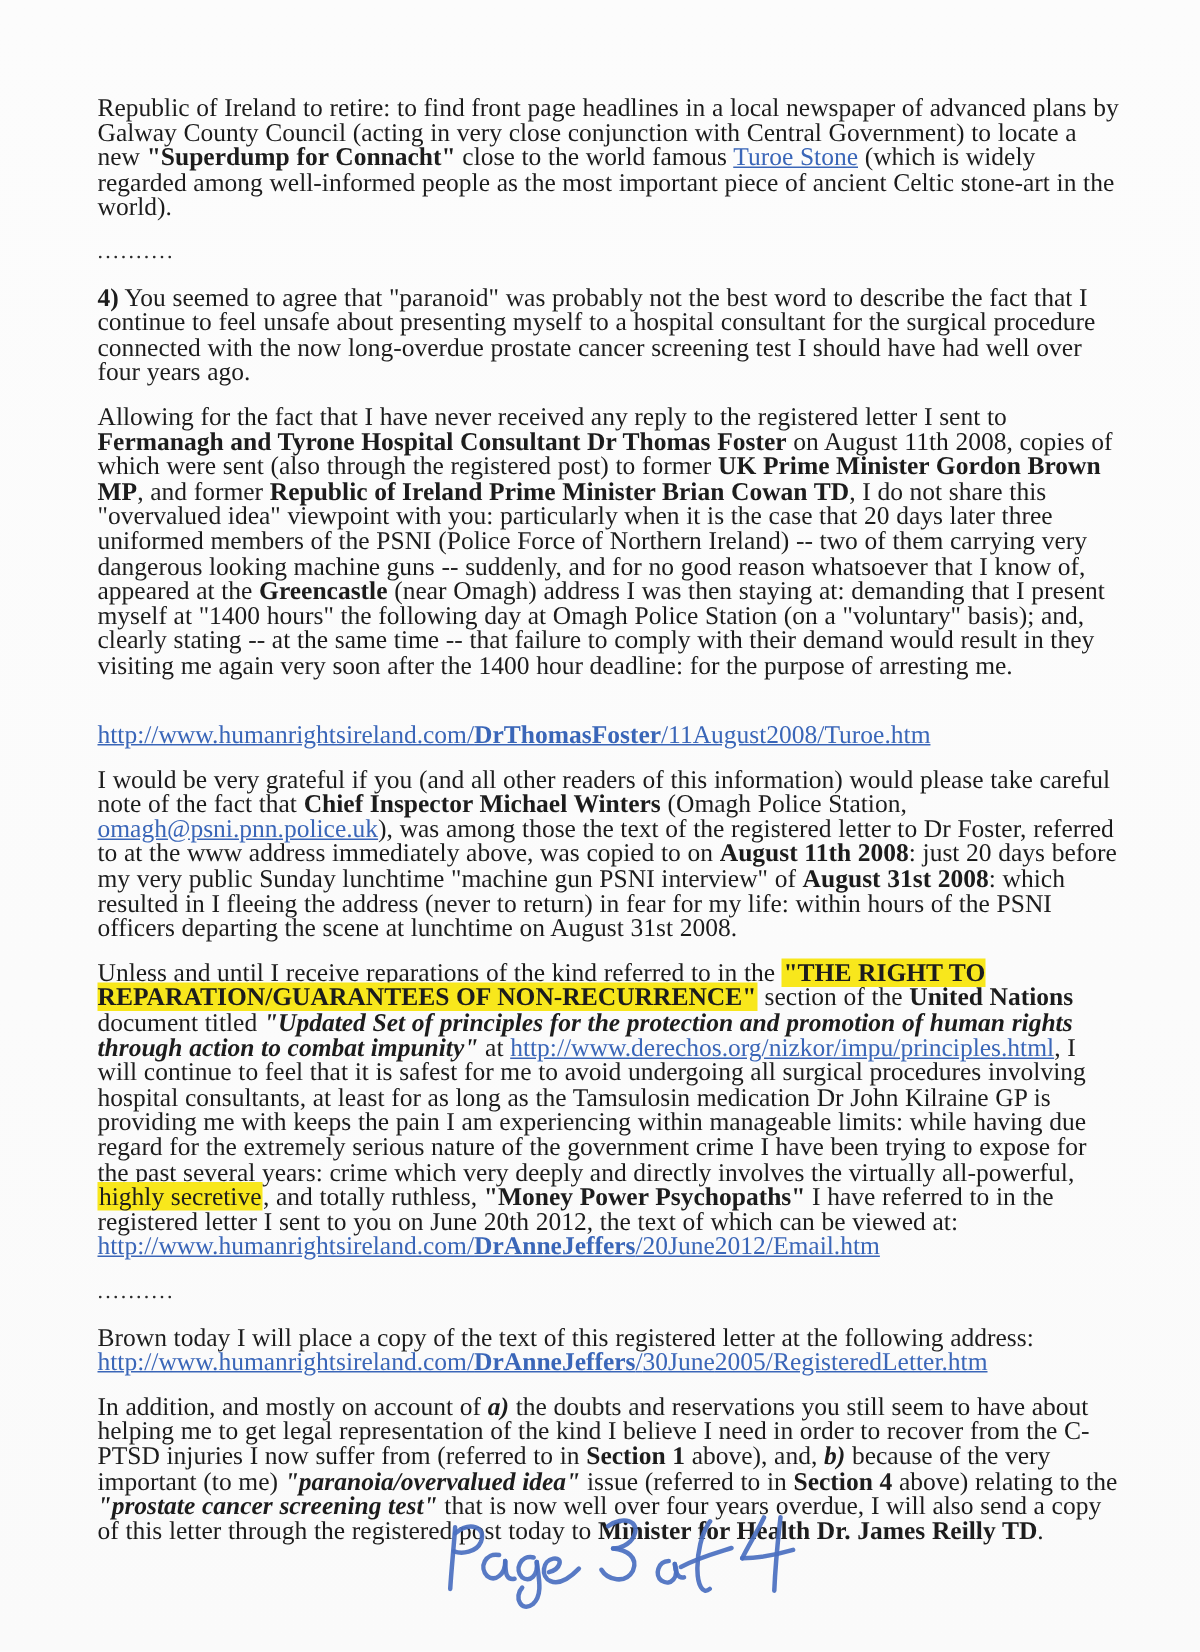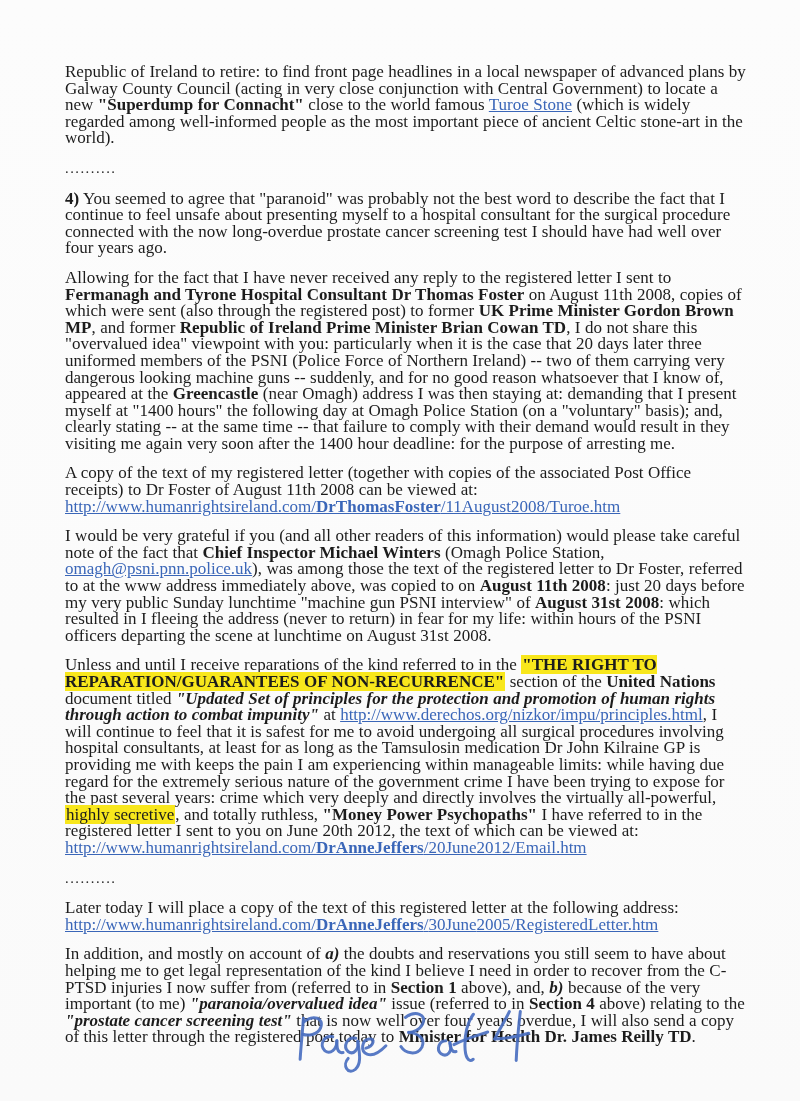--- a/index.html
+++ b/index.html
@@ -53,25 +53,25 @@
 </style>
 </head>
 <body>
 
 <div class="page">
   <div id="letter-body">
       <p class="para"><span>Republic of Ireland to retire: to find front page headlines in a local newspaper of advanced plans by Galway County Council (acting in very close conjunction with Central Government) to locate a new </span><span class="b">"Superdump for Connacht"</span><span> close to the world famous </span><a class="link">Turoe Stone</a><span> (which is widely regarded among well-informed people as the most important piece of ancient Celtic stone-art in the world).</span></p>
       <p class="dots">..........</p>
       <p class="para"><span class="b">4)</span><span> You  seemed to agree that "paranoid" was probably not the best word to describe the fact that I continue to feel unsafe about presenting myself to a hospital consultant for the surgical procedure connected with the now long-overdue prostate cancer screening test I should have had well over four years ago.</span></p>
       <p class="para"><span>Allowing for the fact that I have never received any reply to the registered letter I sent to </span><span class="b">Fermanagh and Tyrone Hospital Consultant Dr Thomas Foster</span><span> on August 11th 2008, copies of which were sent (also through the registered post) to former </span><span class="b">UK Prime Minister Gordon Brown MP</span><span>, and former </span><span class="b">Republic of Ireland Prime Minister Brian Cowan TD</span><span>, I do not share this "overvalued idea" viewpoint with you: particularly when it is the case that 20 days later three uniformed members of the PSNI (Police Force of Northern Ireland) -- two of them carrying very dangerous looking machine guns -- suddenly, and for no good reason whatsoever that I know of, appeared at the </span><span class="b">Greencastle</span><span> (near Omagh) address I was then staying at: demanding that I present myself at "1400 hours" the following day at Omagh Police Station (on a "voluntary" basis); and, clearly stating -- at the same time -- that failure to comply with their demand would result in they visiting me again very soon after the 1400 hour deadline: for the purpose of arresting me.</span></p>
-      <p class="para"><span>A copy of the text of my registered letter (together with copies of the associated Post Office receipts) to Dr Foster of August 11th 2008 can be viewed at:</span><br><a class="link">http://www.humanrightsireland.com/</a><a class="link green b">DrThomasFoster</a><a class="link">/11August2008/Turoe.htm</a></p>
+      <p class="para"><br><a class="link">http://www.humanrightsireland.com/</a><a class="link green b">DrThomasFoster</a><a class="link">/11August2008/Turoe.htm</a></p>
       <p class="para"><span>I would be very grateful if you (and all other readers of this information) would please take careful note of the fact that </span><span class="b">Chief Inspector Michael Winters</span><span> (Omagh Police Station, </span><a class="link">omagh@psni.pnn.police.uk</a><span>), was among those the text of the registered letter to Dr Foster, referred to at the www address immediately above, was copied to on </span><span class="b">August 11th 2008</span><span>: just 20 days before my very public Sunday lunchtime "machine gun PSNI interview" of </span><span class="b">August 31st 2008</span><span>: which resulted in I fleeing the address (never to return) in fear for my life: within hours of the PSNI officers departing the scene at lunchtime on August 31st 2008.</span></p>
       <p class="para"><span>Unless and until I receive reparations of the kind referred to in the </span><span class="b hl">"THE RIGHT TO REPARATION/GUARANTEES OF NON-RECURRENCE"</span><span> section of the </span><span class="b">United Nations</span><span> document titled </span><span class="b i">"Updated Set of principles for the protection and promotion of human rights through action to combat impunity"</span><span> at </span><a class="link">http://www.derechos.org/nizkor/impu/principles.html</a><span>, I will continue to feel that it is safest for me to avoid undergoing all surgical procedures involving hospital consultants, at least for as long as the Tamsulosin medication Dr John Kilraine GP is providing me with keeps the pain I am experiencing within manageable limits: while having due regard for the extremely serious nature of the government crime I have been trying to expose for the past several years: crime which very deeply and directly involves the virtually all-powerful, </span><span class="hl">highly secretive</span><span>, and totally ruthless, </span><span class="b">"Money Power Psychopaths"</span><span> I have referred to in the registered letter I sent to you on June 20th 2012, the text of which can be viewed at:</span><br><a class="link">http://www.humanrightsireland.com/</a><a class="link green b">DrAnneJeffers</a><a class="link">/20June2012/Email.htm</a></p>
       <p class="dots">..........</p>
-      <p class="para"><span>Later today I will place a copy of the text of this registered letter at the following address:</span><br><a class="link">http://www.humanrightsireland.com/</a><a class="link green b">DrAnneJeffers</a><a class="link">/</a><a class="link green">30June</a><a class="link">2005/RegisteredLetter.htm</a></p>
+      <p class="para"><span>Brown today I will place a copy of the text of this registered letter at the following address:</span><br><a class="link">http://www.humanrightsireland.com/</a><a class="link green b">DrAnneJeffers</a><a class="link">/</a><a class="link green">30June</a><a class="link">2005/RegisteredLetter.htm</a></p>
       <p class="para"><span>In addition, and mostly on account of </span><span class="b i">a)</span><span> the doubts and reservations you still seem to have about helping me to get legal representation of the kind I believe I need in order to recover from the C-PTSD injuries I now suffer from (referred to in </span><span class="b">Section 1</span><span> above), and, </span><span class="b i">b)</span><span> because of the very important (to me) </span><span class="b i">"paranoia/overvalued idea"</span><span> issue (referred to in </span><span class="b">Section 4</span><span> above) relating to the </span><span class="b i">"prostate cancer screening test"</span><span> that is now well over four years overdue, I will also send a copy of this letter through the registered post today to </span><span class="b">Minister for Health Dr. James Reilly TD</span><span>.</span></p>
     </div>
 </div>
 
 <svg class="handwriting" viewBox="0 0 345 100" role="img" aria-label="Page 3 of 4">
 
   <path d="M46,16 C45,28 43,44 42,57" stroke="#4a6fc0"></path>
   <path d="M46,20 C56,12 67,16 63,26 C60,33 50,34 45,32" stroke="#4a6fc0"></path>
 
   <path d="M75,35 C66,33 61,43 67,49 C72,53 79,48 79,39" stroke="#4a6fc0"></path>

